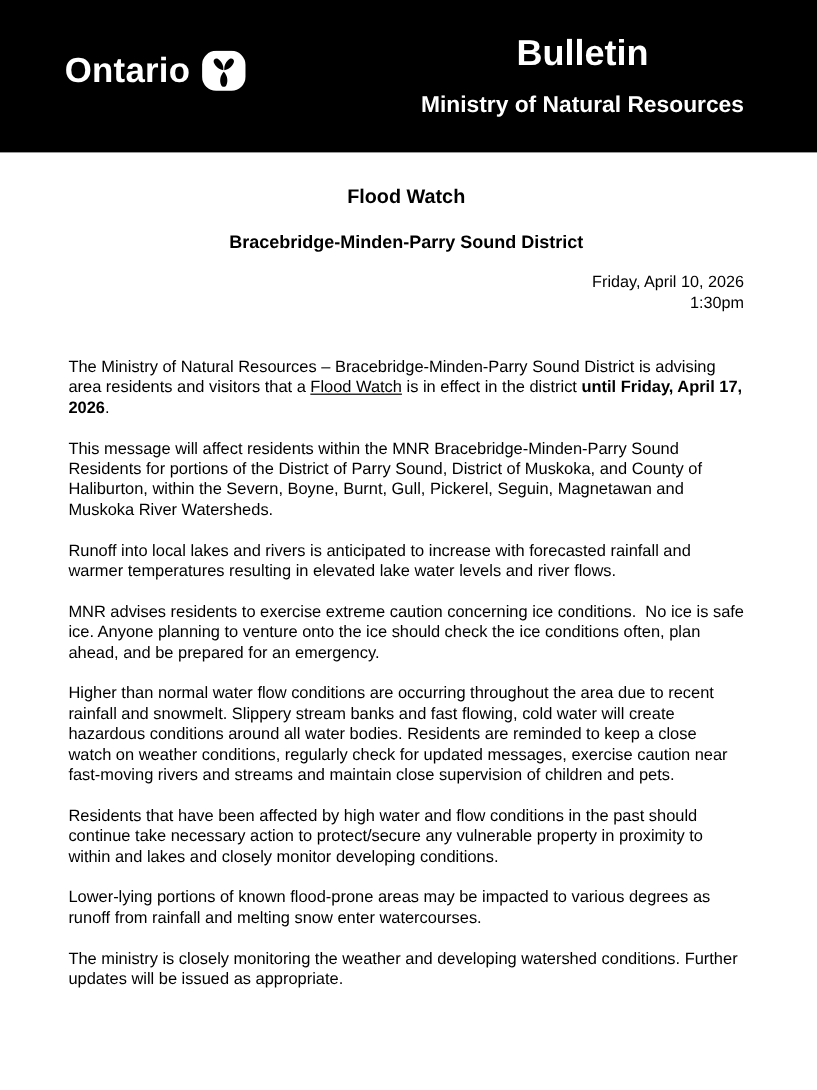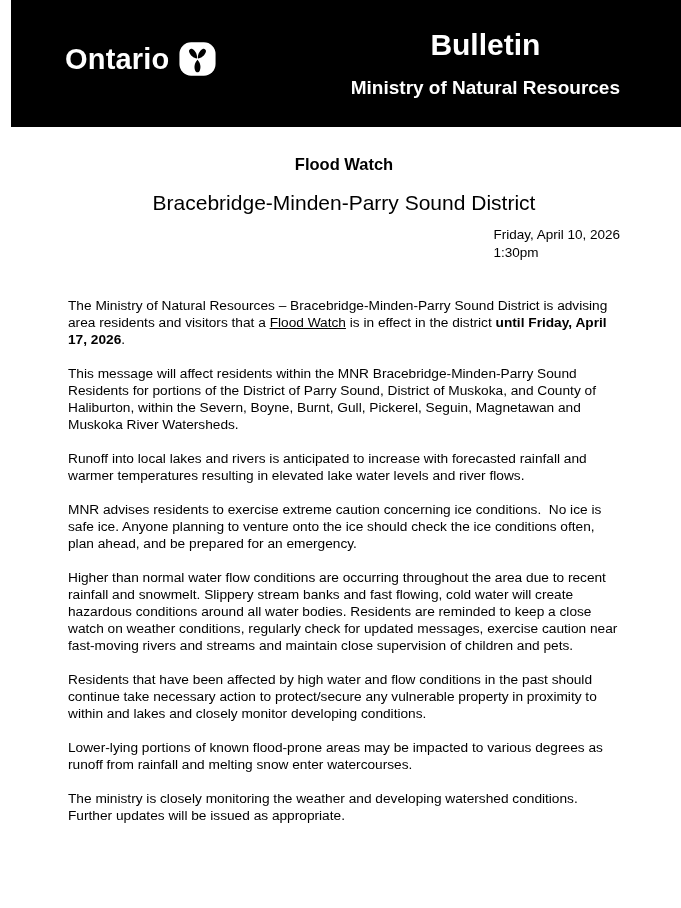--- a/index.html
+++ b/index.html
@@ -5,21 +5,20 @@
   * { box-sizing: border-box; }
   html, body { margin: 0; padding: 0; background: #fff; }
   .page {
     position: relative;
     width: 681px;
     height: 908px;
     background: var(--page-bg, #ffffff);
     font-family: "Liberation Sans", "DejaVu Sans", sans-serif;
     color: var(--body-text, #000000);
     overflow: hidden;
-    padding-left: 11px;
   }
   
   .masthead {
     position: relative;
     width: 100%;
     height: 127px;
     background: var(--header-bg, #000000);
     color: var(--header-text, #ffffff);
   }
   .logo {
@@ -59,28 +58,28 @@
   .doc-title {
     margin: 28px 0 0 0;
     text-align: center;
     font-size: 16.5px;
     font-weight: bold;
     line-height: 19px;
   }
   .doc-subtitle {
     margin: 18px 0 12px 0;
     text-align: center;
-    font-size: 21px;
-    font-weight: normal;
+    font-size: 15px;
+    font-weight: bold;
     line-height: 21px;
   }
   .date-block {
     margin: 13px 0 0 auto;
     width: fit-content;
-    text-align: left;
+    text-align: right;
     font-size: 13.5px;
     line-height: 17.5px;
   }
   .paragraphs { margin-top: 36px; }
   .paragraphs p {
     margin: 0 0 17px 0;
     font-size: 13.7px;
     line-height: 17px;
   }
   .seg-bold { font-weight: bold; }

